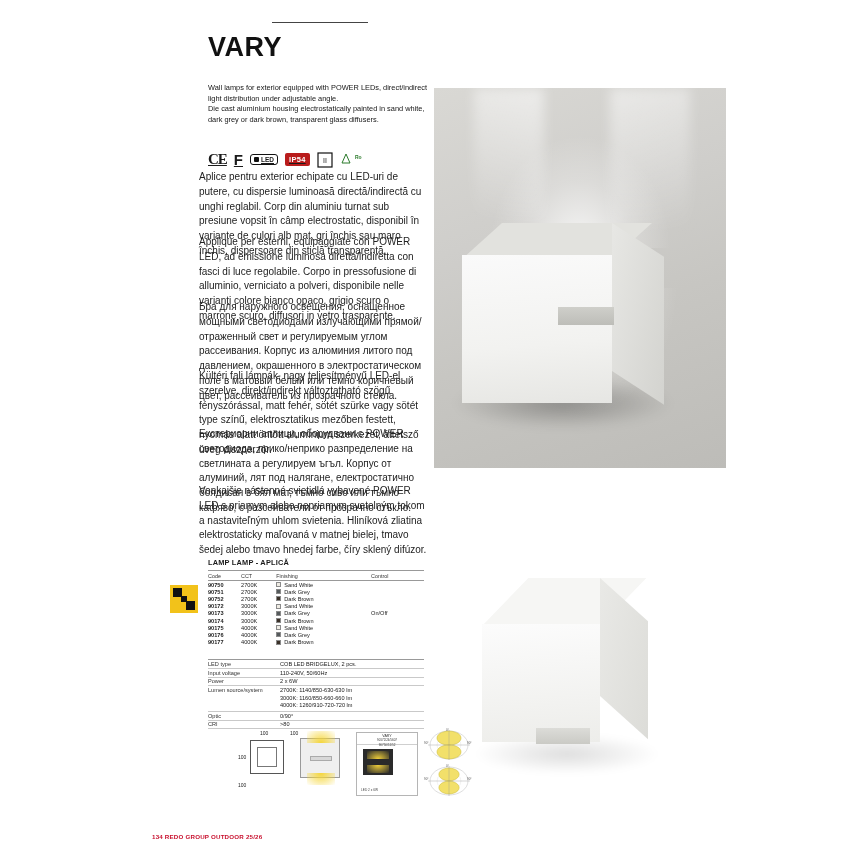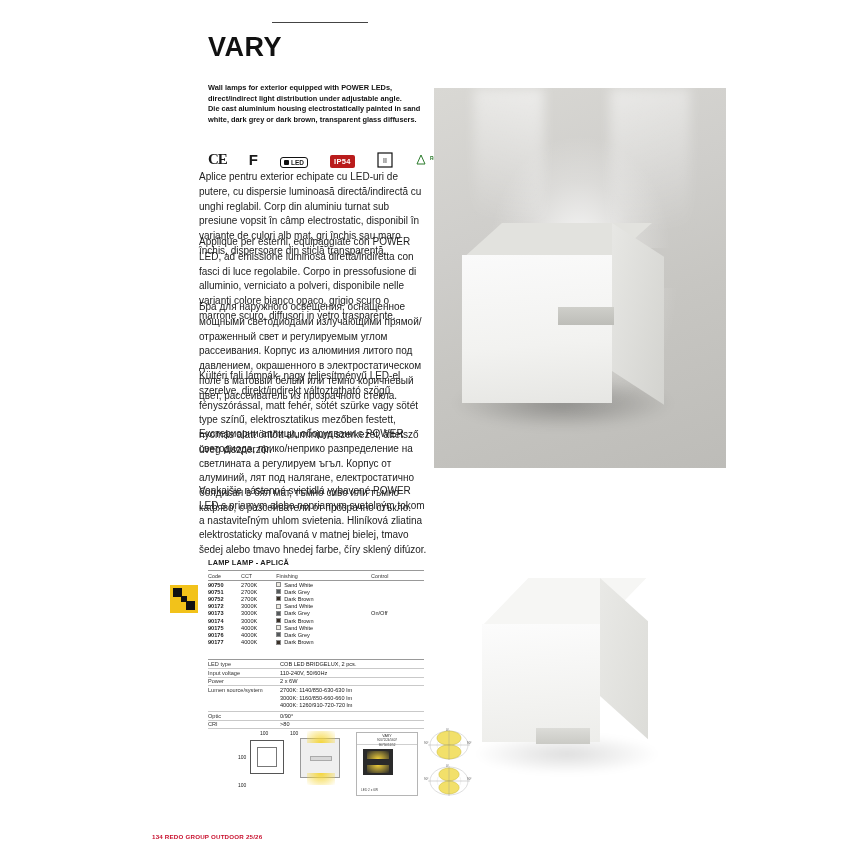--- a/index.html
+++ b/index.html
@@ -11,26 +11,26 @@
     color: #1a1a1a;
   }
   .page { position: relative; width: 772px; height: 868px; overflow: hidden; }
 
   
   .title-block { position: absolute; left: 208px; top: 34px; width: 240px; }
   .title { font-size: 27px; font-weight: bold; letter-spacing: 0.5px; color: #111; line-height: 1; }
   .title-rule { position: absolute; left: 272px; top: 22px; width: 96px; height: 1px; background: #444; }
 
   
-  .intro { position: absolute; left: 208px; top: 83px; width: 228px; font-size: 7.4px; line-height: 1.45; color: #141414; font-weight: bold; }
+  .intro { position: absolute; left: 208px; top: 83px; width: 228px; font-size: 7.4px; line-height: 1.45; color: #141414; font-weight: normal; }
 
   
   .certs { position: absolute; left: 208px; top: 150px; width: 230px; height: 22px; }
   .certs svg, .certs .cert { vertical-align: middle; }
-  .cert-row { display: flex; align-items: flex-end; gap: 22px; }
+  .cert-row { display: flex; align-items: center; gap: 7px; text-decoration: underline; }
   .cert-ce { font-size: 15px; font-weight: bold; letter-spacing: -1px; font-family: "Liberation Serif", serif; }
   .cert-f { font-size: 15px; font-weight: bold; }
   .cert-led { border: 1.4px solid #111; border-radius: 3px; padding: 1px 3px; font-size: 6.5px; font-weight: bold; display: flex; align-items: center; gap: 2px; }
   .cert-led .dot { width: 5px; height: 5px; background: #111; border-radius: 1px; display: inline-block; }
   .cert-ip { background: #b91c1c; color: #fff; font-size: 7.5px; font-weight: bold; padding: 2px 4px; border-radius: 2px; letter-spacing: 0.3px; }
   .cert-img { display: inline-block; }
   .cert-rohs { font-size: 7px; font-weight: bold; color: #2a7a2a; }
 
   
   .para { position: absolute; left: 199px; width: 228px; font-size: 10px; line-height: 1.48; color: #222; }

